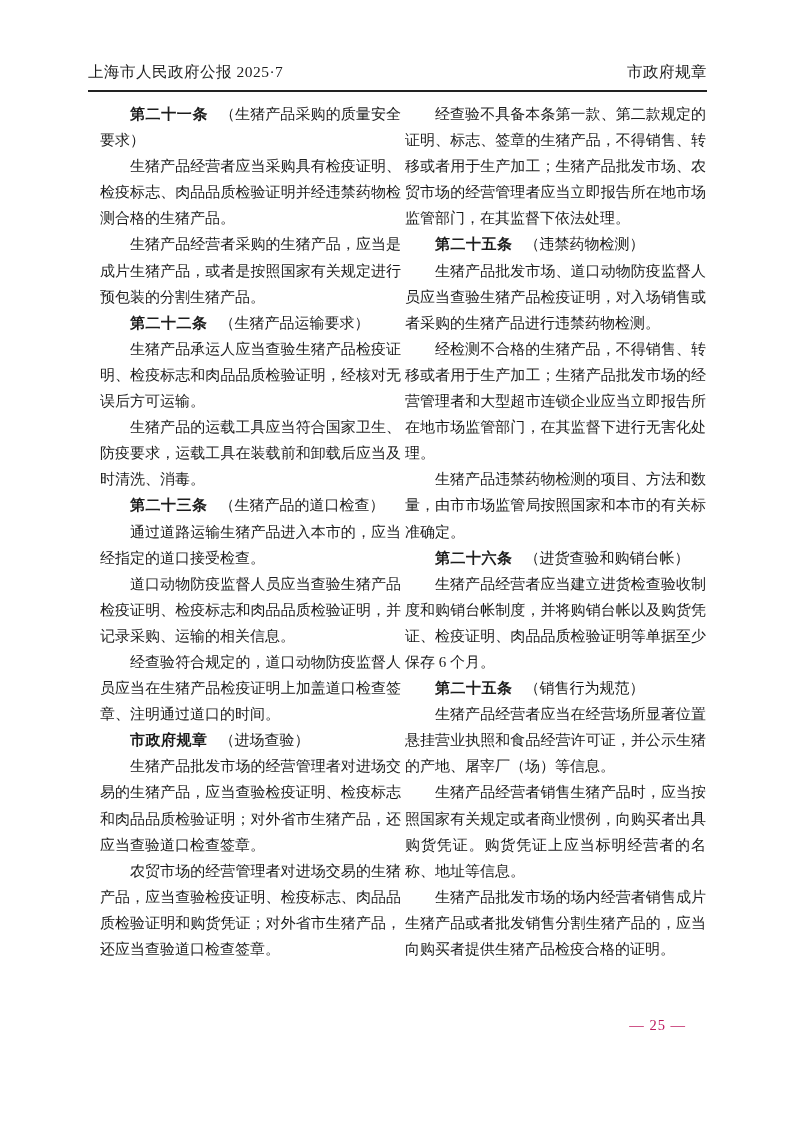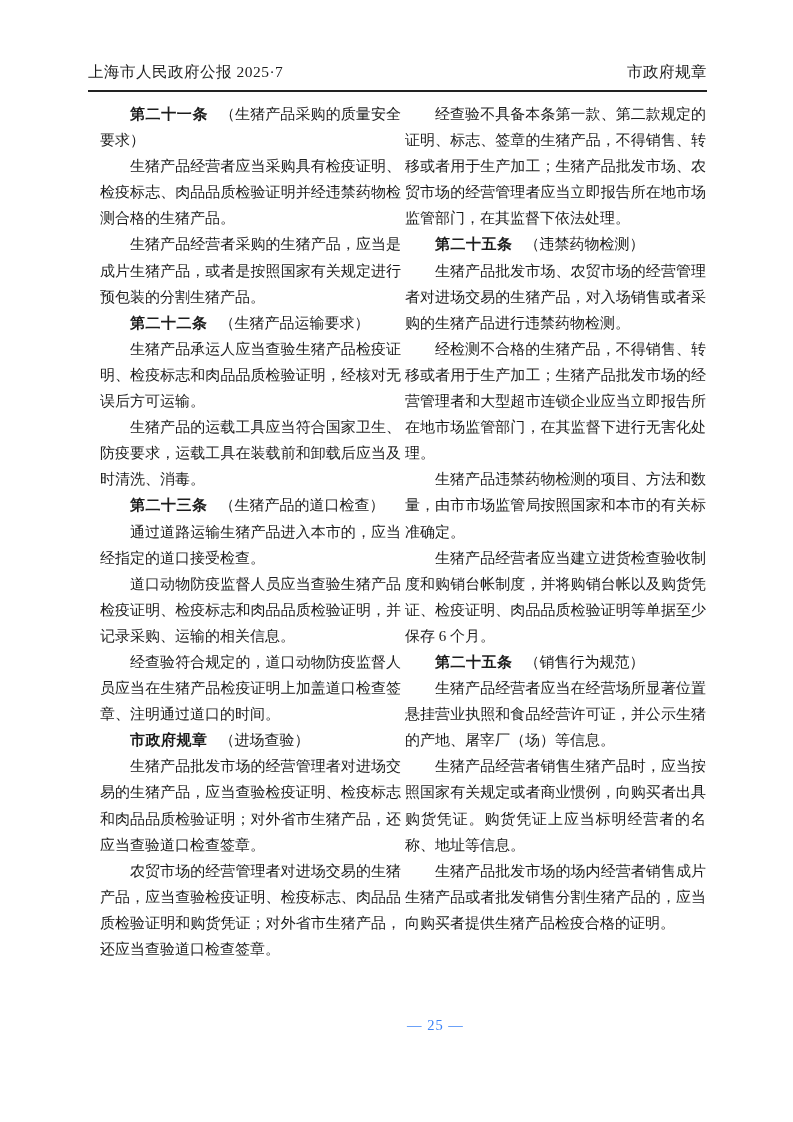--- a/index.html
+++ b/index.html
@@ -56,23 +56,24 @@
     letter-spacing: 0.5px;
   }
   .col p.heading .art-title {
     margin-left: 0.8em;
   }
   .page-number {
     position: absolute;
     left: 407px;
     top: 1017px;
     width: 289px;
+    text-align: right;
     font-size: 14.5px;
     letter-spacing: 1px;
-    color: #3b82f6;
+    color: #be185d;
     padding-right: 10px;
     box-sizing: border-box;
   }
 </style>
 </head>
 <body>
 
 <div class="page">
 
   <div class="gz-header">
@@ -96,23 +97,24 @@
       <p>道口动物防疫监督人员应当查验生猪产品检疫证明、检疫标志和肉品品质检验证明，并记录采购、运输的相关信息。</p>
       <p>经查验符合规定的，道口动物防疫监督人员应当在生猪产品检疫证明上加盖道口检查签章、注明通过道口的时间。</p>
       <p class="heading"><span class="art-num">市政府规章</span><span class="art-title">（进场查验）</span></p>
       <p>生猪产品批发市场的经营管理者对进场交易的生猪产品，应当查验检疫证明、检疫标志和肉品品质检验证明；对外省市生猪产品，还应当查验道口检查签章。</p>
       <p>农贸市场的经营管理者对进场交易的生猪产品，应当查验检疫证明、检疫标志、肉品品质检验证明和购货凭证；对外省市生猪产品，还应当查验道口检查签章。</p>
     </div>
 
     <div class="col">
       <p>经查验不具备本条第一款、第二款规定的证明、标志、签章的生猪产品，不得销售、转移或者用于生产加工；生猪产品批发市场、农贸市场的经营管理者应当立即报告所在地市场监管部门，在其监督下依法处理。</p>
       <p class="heading"><span class="art-num">第二十五条</span><span class="art-title">（违禁药物检测）</span></p>
-      <p>生猪产品批发市场、农贸市场的经营管理者对进场交易的生猪产品，对入场销售或者采购的生猪产品进行违禁药物检测。</p>
+      <p>生猪产品批发市场、道口动物防疫监督人员应当查验生猪产品检疫证明，对入场销售或者采购的生猪产品进行违禁药物检测。</p>
       <p>经检测不合格的生猪产品，不得销售、转移或者用于生产加工；生猪产品批发市场的经营管理者和大型超市连锁企业应当立即报告所在地市场监管部门，在其监督下进行无害化处理。</p>
       <p>生猪产品违禁药物检测的项目、方法和数量，由市市场监管局按照国家和本市的有关标准确定。</p>
+      <p class="heading"><span class="art-num">第二十六条</span><span class="art-title">（进货查验和购销台帐）</span></p>
       <p>生猪产品经营者应当建立进货检查验收制度和购销台帐制度，并将购销台帐以及购货凭证、检疫证明、肉品品质检验证明等单据至少保存 6 个月。</p>
       <p class="heading"><span class="art-num">第二十五条</span><span class="art-title">（销售行为规范）</span></p>
       <p>生猪产品经营者应当在经营场所显著位置悬挂营业执照和食品经营许可证，并公示生猪的产地、屠宰厂（场）等信息。</p>
       <p>生猪产品经营者销售生猪产品时，应当按照国家有关规定或者商业惯例，向购买者出具购货凭证。购货凭证上应当标明经营者的名称、地址等信息。</p>
       <p>生猪产品批发市场的场内经营者销售成片生猪产品或者批发销售分割生猪产品的，应当向购买者提供生猪产品检疫合格的证明。</p>
     </div>
 
   </div>
 
   <div class="page-number">— 25 —</div>

